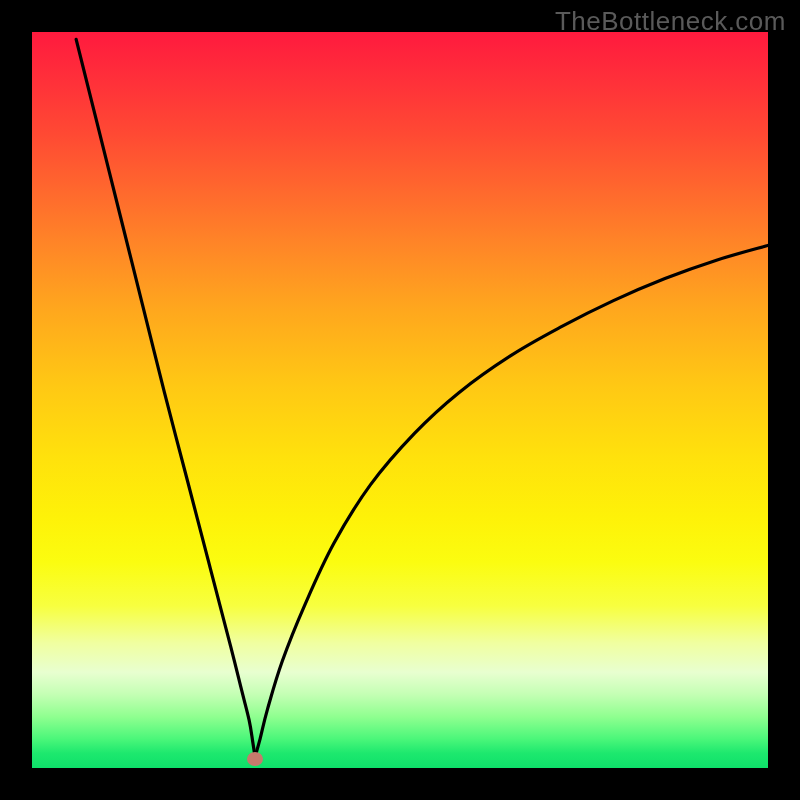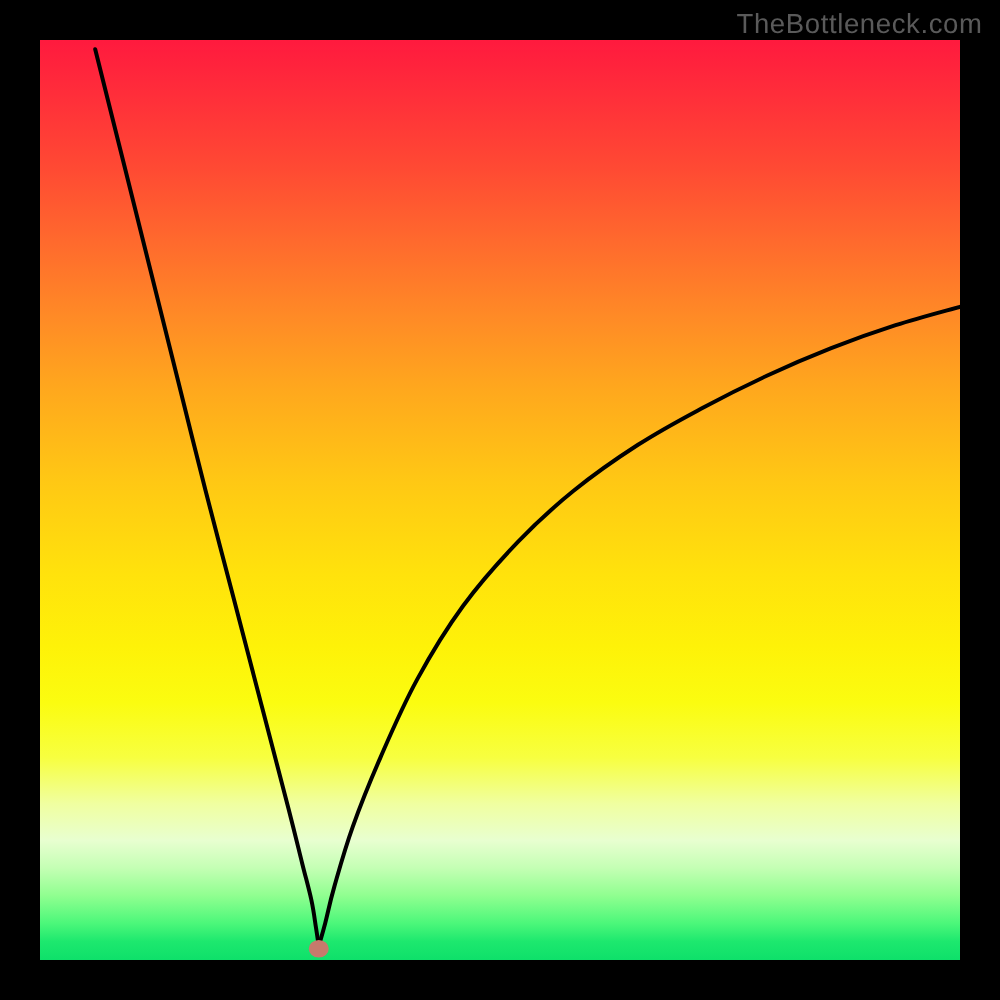--- a/index.html
+++ b/index.html
@@ -1,20 +1,20 @@
 <!DOCTYPE html>
 <html><head>
   <meta charset="utf-8">
   <style>
     * { margin: 0; padding: 0; box-sizing: border-box; }
     html, body { width: 800px; height: 800px; overflow: hidden; }
     body { background: #000; position: relative; font-family: Arial, Helvetica, sans-serif; }
     .watermark {
       position: absolute; top: 6px; right: 14px;
-      color: #5a5a5a; font-size: 22px; font-weight: 400;
+      color: #5a5a5a; font-size: 26px; font-weight: 400;
       letter-spacing: 0.5px; z-index: 10; user-select: none;
     }
     .frame {
       position: absolute;
       left: 32px; top: 32px;
       width: 736px; height: 736px;
     }
     .gradient-bg {
       position: absolute; inset: 0;
       background: linear-gradient(to bottom,

